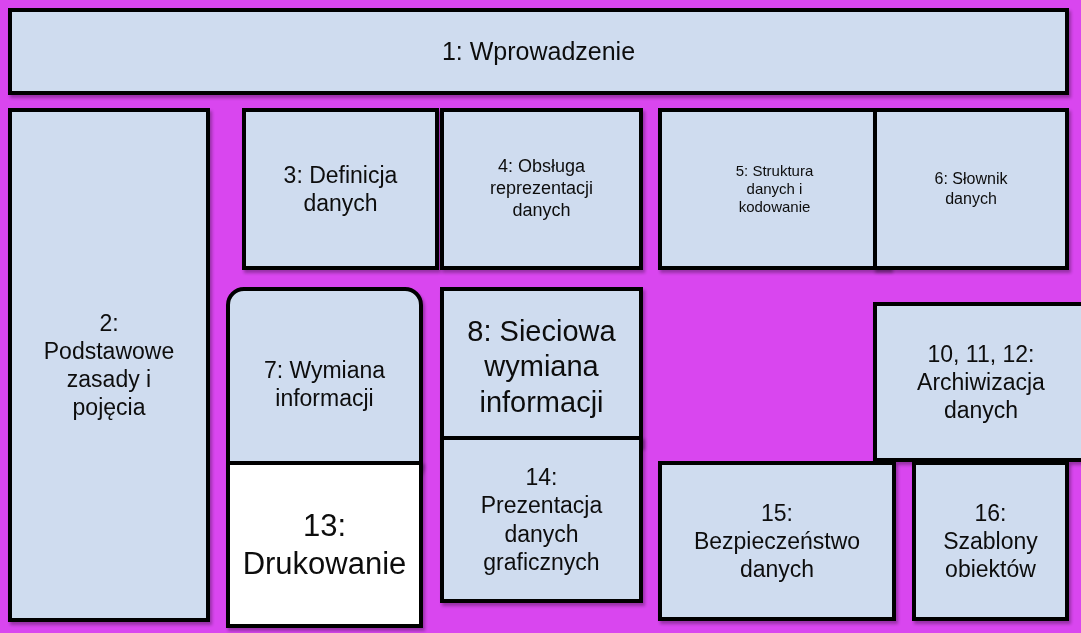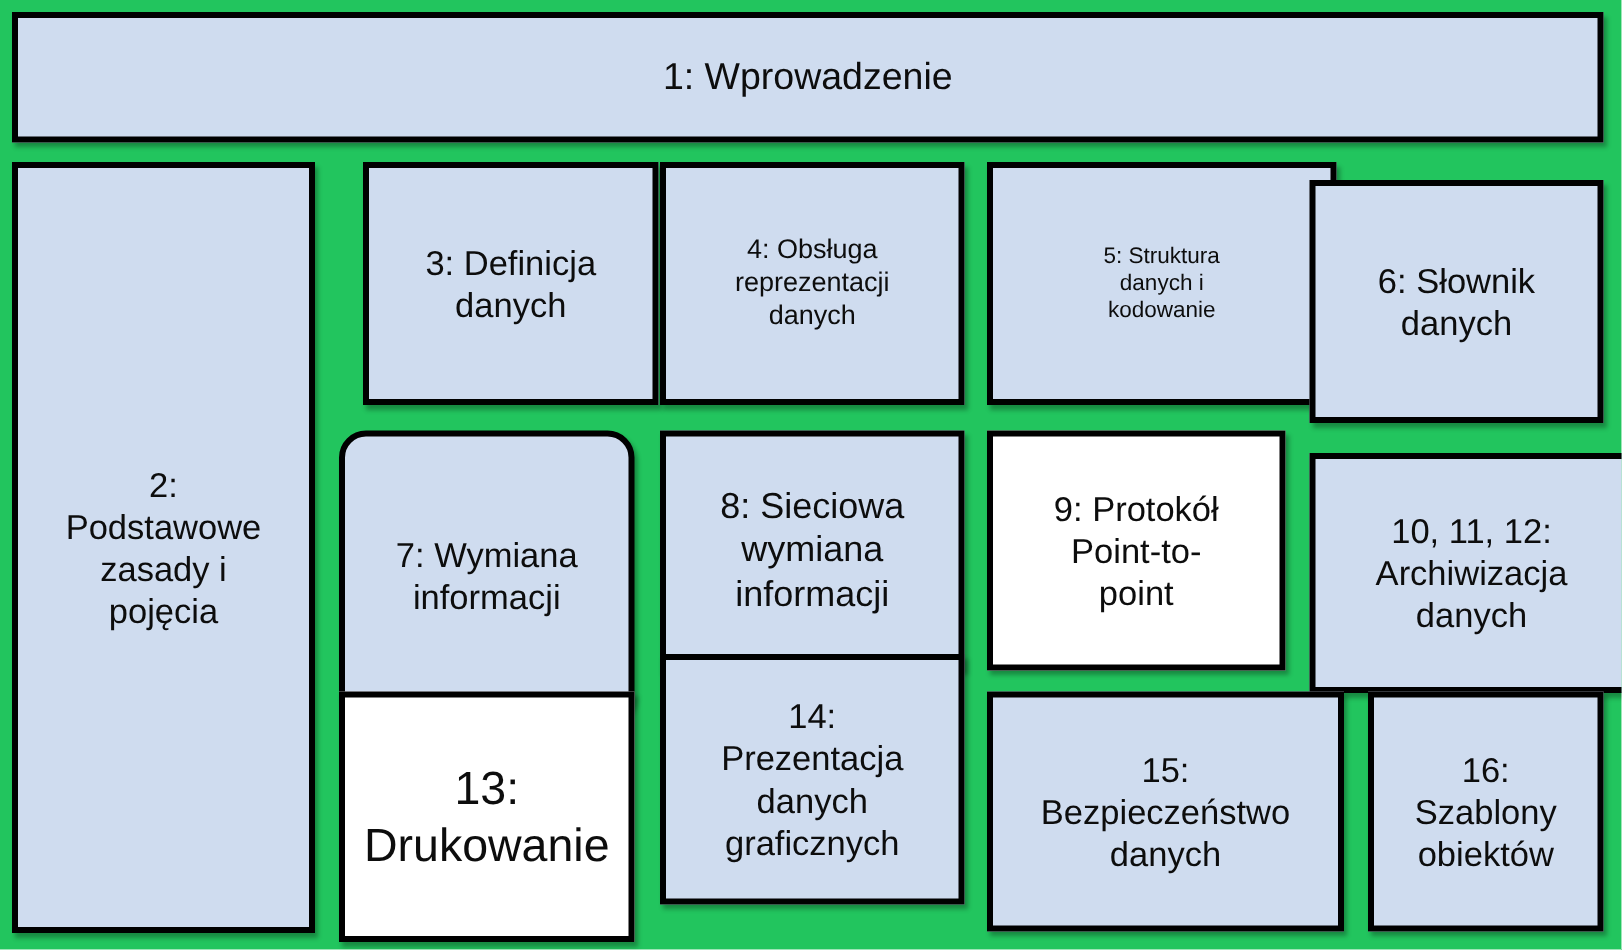--- a/index.html
+++ b/index.html
@@ -10,21 +10,21 @@
   body {
     width: 1081px;
     height: 633px;
     font-family: "Liberation Sans", sans-serif;
     overflow: hidden;
   }
   #diagram {
     position: relative;
     width: 1081px;
     height: 633px;
-    background: #22c55e;
+    background: #d946ef;
   }
   .node {
     position: absolute;
     box-sizing: border-box;
     border: 4px solid #000000;
     background: #cfdcef;
     display: flex;
     align-items: center;
     justify-content: center;
     text-align: center;
@@ -55,25 +55,25 @@
   #node-2 {
     left: 8px;  top: 108px;
     width: 202px; height: 514px;
     font-size: 23px;
   }
 
   
   #node-3  { left: 226px; top: 108px; width: 197px; height: 162px; font-size: 23px; margin-left: 16px; }
   #node-4  { left: 440px; top: 108px; width: 203px; height: 162px; font-size: 18px; align-items: center; }
   #node-5  { left: 658px; top: 108px; width: 233px; height: 162px; font-size: 15px; }
-  #node-6  { left: 873px; top: 108px; width: 196px; height: 162px; font-size: 23px; margin-top: 12px; }
+  #node-6  { left: 873px; top: 108px; width: 196px; height: 162px; font-size: 16px; }
 
   
   #node-7  { left: 226px; top: 287px; width: 197px; height: 194px; font-size: 23px; border-radius: 18px; }
-  #node-8  { left: 440px; top: 287px; width: 203px; height: 160px; font-size: 24px; }
+  #node-8  { left: 440px; top: 287px; width: 203px; height: 160px; font-size: 29px; }
   #node-9  { left: 658px; top: 287px; width: 199px; height: 160px; font-size: 23px; }
   #node-10 { left: 873px; top: 287px; width: 216px; height: 160px; font-size: 23px; margin-top: 15px; }
 
   
   #node-13 { left: 226px; top: 461px; width: 197px; height: 167px; font-size: 31px; }
   #node-14 { left: 440px; top: 436px; width: 203px; height: 167px; font-size: 23px; }
   #node-15 { left: 658px; top: 461px; width: 238px; height: 160px; font-size: 23px; }
   #node-16 { left: 912px; top: 461px; width: 157px; height: 160px; font-size: 23px; }
 </style>
 </head>
@@ -118,25 +118,20 @@
     <span class="label">7: Wymiana
 informacji</span>
   </div>
 
   <div class="node" id="node-8">
     <span class="label">8: Sieciowa
 wymiana
 informacji</span>
   </div>
 
-  <div class="node white" id="node-9">
-    <span class="label">9: Protokół
-Point-to-
-point</span>
-  </div>
 
   <div class="node" id="node-10">
     <span class="label">10, 11, 12:
 Archiwizacja
 danych</span>
   </div>
 
   <div class="node white" id="node-13">
     <span class="label">13:
 Drukowanie</span>

